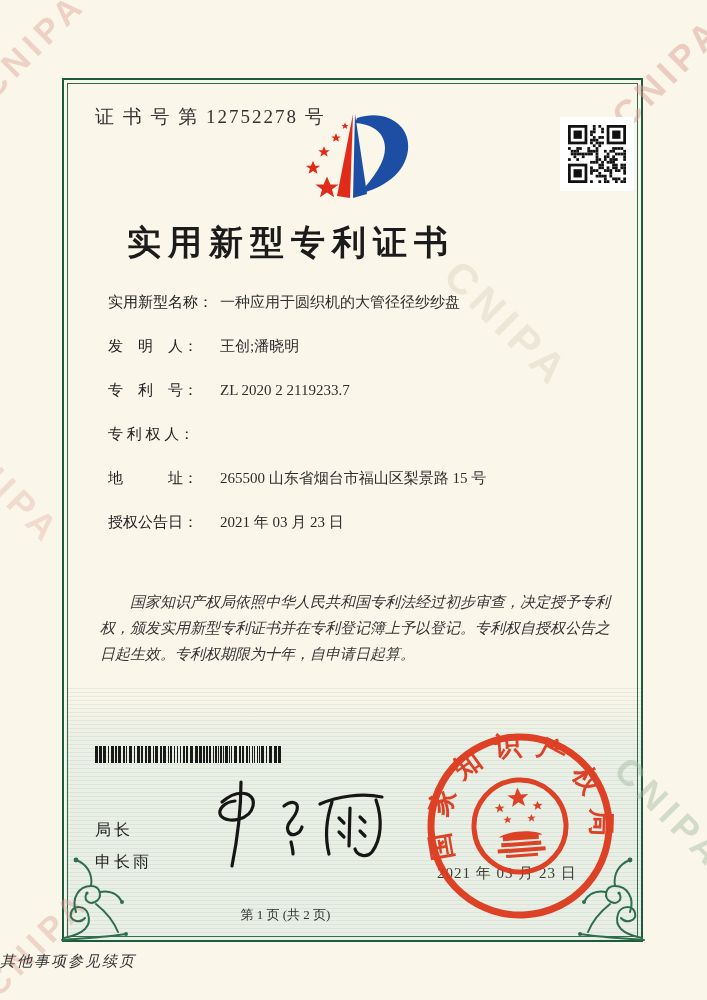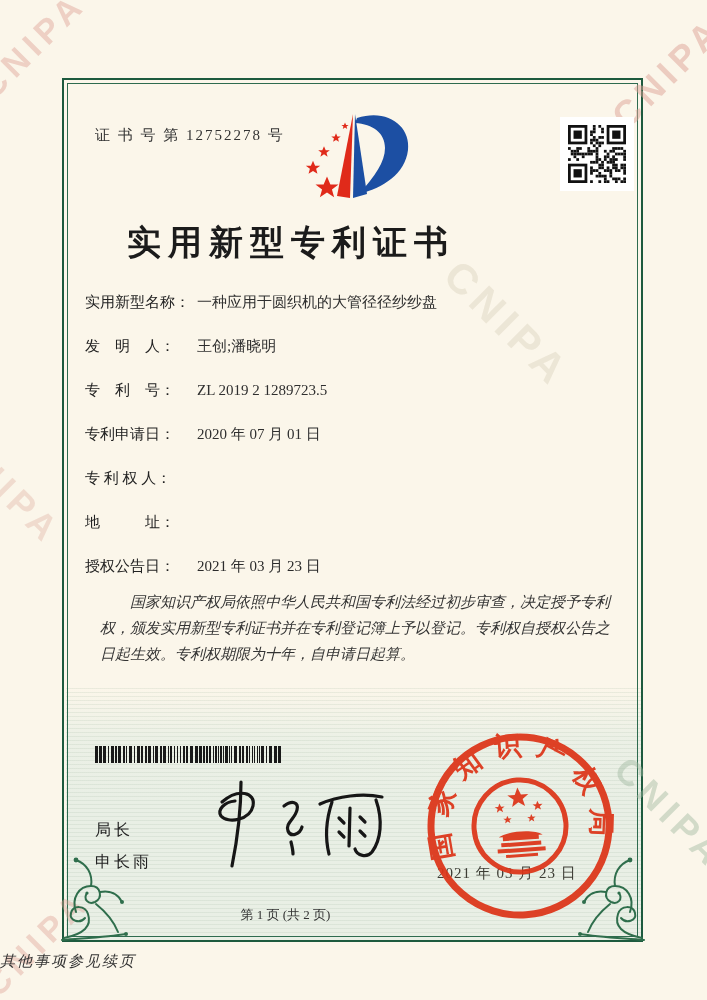--- a/index.html
+++ b/index.html
@@ -29,30 +29,30 @@
     font-weight:700;letter-spacing:6px;pointer-events:none;z-index:1;white-space:nowrap;
   }
   .wm-tl{left:-34px;top:26px;font-size:34px;color:rgba(222,162,150,0.45);transform:rotate(-45deg);}
   .wm-tr{left:598px;top:52px;font-size:36px;color:rgba(222,162,150,0.5);transform:rotate(-45deg);}
   .wm-ml{left:-64px;top:468px;font-size:36px;color:rgba(222,168,156,0.35);transform:rotate(45deg);}
   .wm-c{left:428px;top:300px;font-size:42px;color:rgba(205,195,170,0.32);transform:rotate(45deg);}
   .wm-bl{left:-30px;top:924px;font-size:34px;color:rgba(222,162,150,0.42);transform:rotate(-45deg);}
   .wm-br{left:600px;top:792px;font-size:36px;color:rgba(160,185,160,0.45);transform:rotate(45deg);}
 
   .cert-number{
-    position:absolute;left:95px;top:126px;font-size:15px;letter-spacing:2px;color:#333;z-index:2;
+    position:absolute;left:95px;top:104px;font-size:19px;letter-spacing:2px;color:#333;z-index:2;
   }
   .logo{position:absolute;left:283px;top:106px;width:144px;height:102px;z-index:2;}
   .qr-wrap{position:absolute;left:560px;top:117px;width:74px;height:74px;background:#fff;z-index:2;
     display:flex;align-items:center;justify-content:center;}
   .title{
     position:absolute;left:0;top:220px;width:582px;text-align:center;
     font-size:34px;font-weight:700;letter-spacing:7px;color:#1b1b1b;z-index:2;
   }
-  .fields{position:absolute;left:85px;top:292px;width:525px;z-index:2;font-size:15px;}
+  .fields{position:absolute;left:108px;top:292px;width:525px;z-index:2;font-size:15px;}
   .field-row{display:flex;margin-bottom:23px;line-height:21px;}
   .flabel{flex:0 0 112px;color:#222;white-space:nowrap;}
   .fvalue{flex:1;color:#2f2f2f;white-space:nowrap;}
   .grant-row{display:flex;margin-top:11px;line-height:21px;}
   .grant-pair{display:flex;white-space:nowrap;}
   .grant-pair.first{width:293px;}
   .paras{
     position:absolute;left:95px;top:584px;width:520px;z-index:2;
     font-size:15px;line-height:26px;color:#333;font-style:italic;text-align:justify;
   }
@@ -288,31 +288,28 @@
     <div class="field-row">
       <span class="flabel">实用新型名称：</span>
       <span class="fvalue">一种应用于圆织机的大管径径纱纱盘</span>
     </div>
     <div class="field-row">
       <span class="flabel">发　明　人：</span>
       <span class="fvalue">王创;潘晓明</span>
     </div>
     <div class="field-row">
       <span class="flabel">专　利　号：</span>
-      <span class="fvalue">ZL 2019 2 1289723.5</span>
-    </div>
-    <div class="field-row">
-      <span class="flabel">专利申请日：</span>
-      <span class="fvalue">2020 年 07 月 01 日</span>
+      <span class="fvalue">ZL 2020 2 2119233.7</span>
     </div>
     <div class="field-row">
       <span class="flabel">专 利 权 人：</span>
     </div>
     <div class="field-row">
       <span class="flabel">地　　　址：</span>
+      <span class="fvalue">265500 山东省烟台市福山区梨景路 15 号</span>
     </div>
     <div class="grant-row">
       <span class="grant-pair first">
         <span class="flabel">授权公告日：</span>
         <span>2021 年 03 月 23 日</span>
       </span>
     </div>
   </div>
 
   <div class="paras">

